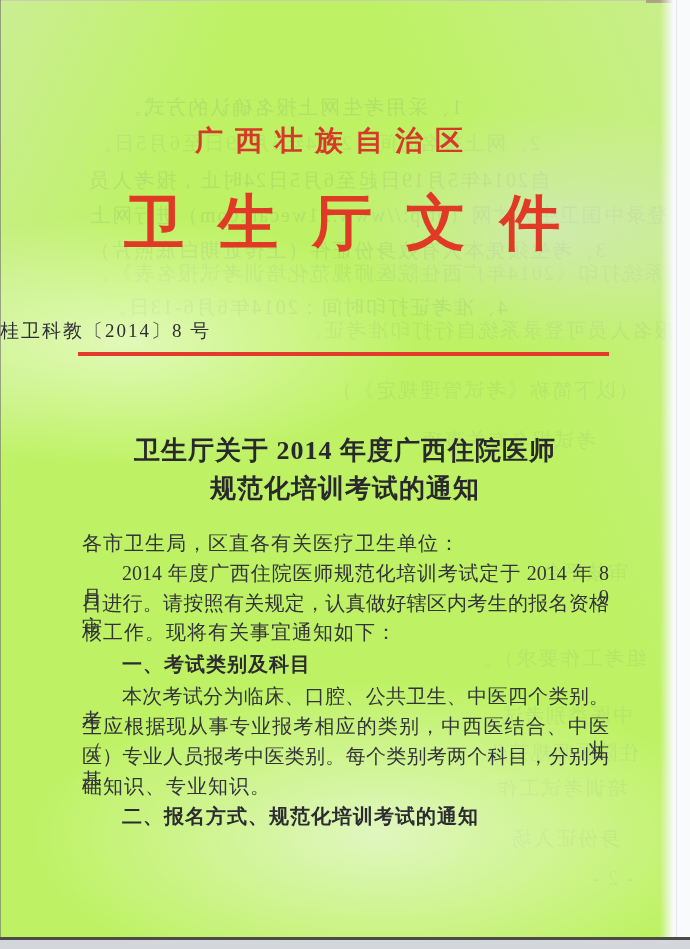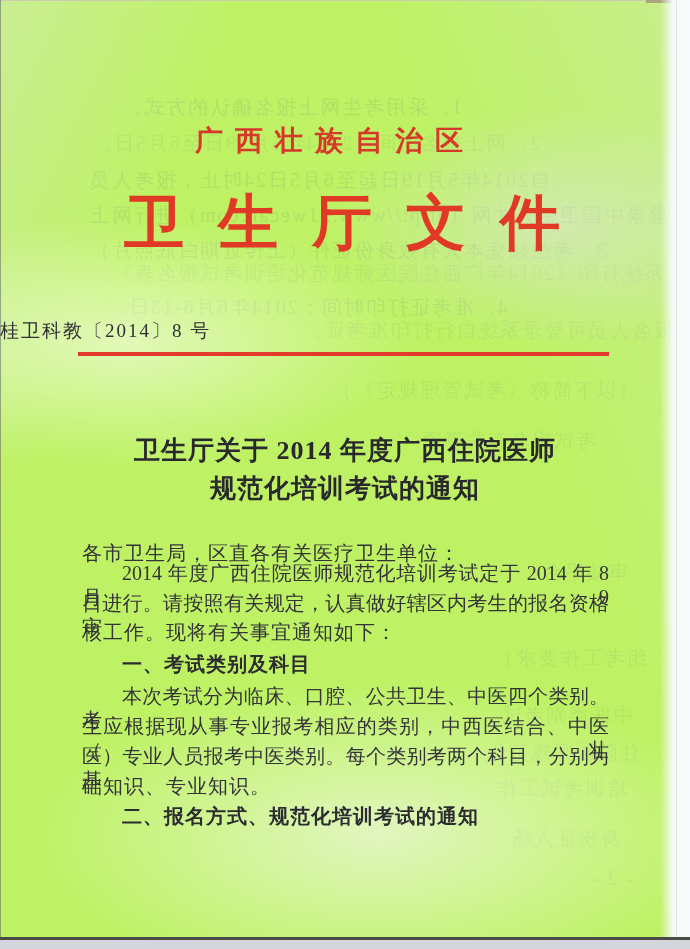--- a/index.html
+++ b/index.html
@@ -100,21 +100,21 @@
   <div class="region">广西壮族自治区</div>
   <div class="doctype">卫生厅文件</div>
   <div class="docnum">桂卫科教〔2014〕8 号</div>
   <div class="red-rule"></div>
 
   <div class="title">
     <div>卫生厅关于 2014 年度广西住院医师</div>
     <div>规范化培训考试的通知</div>
   </div>
 
-  <div class="bline" style="top:531px;margin-top:10px;">各市卫生局，区直各有关医疗卫生单位：</div>
+  <div class="bline" style="top:531px;">各市卫生局，区直各有关医疗卫生单位：</div>
   <div class="bline full ind" style="top:561px;">2014 年度广西住院医师规范化培训考试定于 2014 年 8 月 9</div>
   <div class="bline" style="top:620px;">核工作。现将有关事宜通知如下：</div>
   <div class="bline full" style="top:591px;">日进行。请按照有关规定，认真做好辖区内考生的报名资格审</div>
   <div class="bline bold ind" style="top:652px;">一、考试类别及科目</div>
   <div class="bline full ind" style="top:684px;">本次考试分为临床、口腔、公共卫生、中医四个类别。考</div>
   <div class="bline full" style="top:744px;">医）专业人员报考中医类别。每个类别考两个科目，分别为基</div>
   <div class="bline full" style="top:714px;">生应根据现从事专业报考相应的类别，中西医结合、中医（壮</div>
   <div class="bline" style="top:774px;">础知识、专业知识。</div>
   <div class="bline bold ind" style="top:804px;">二、报名方式、规范化培训考试的通知</div>
 

